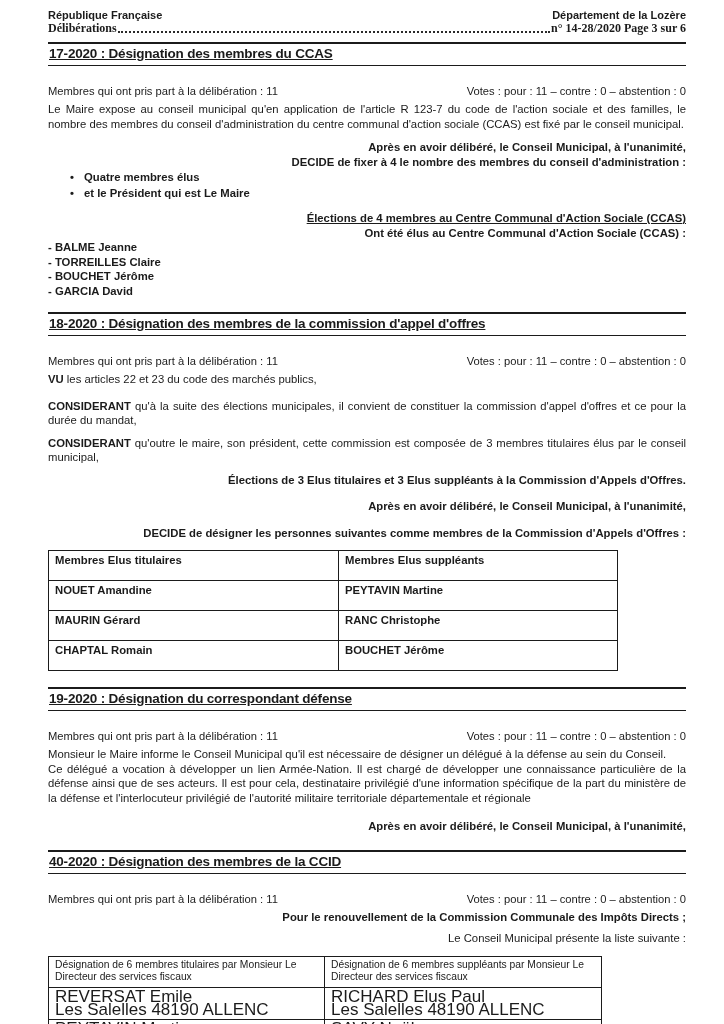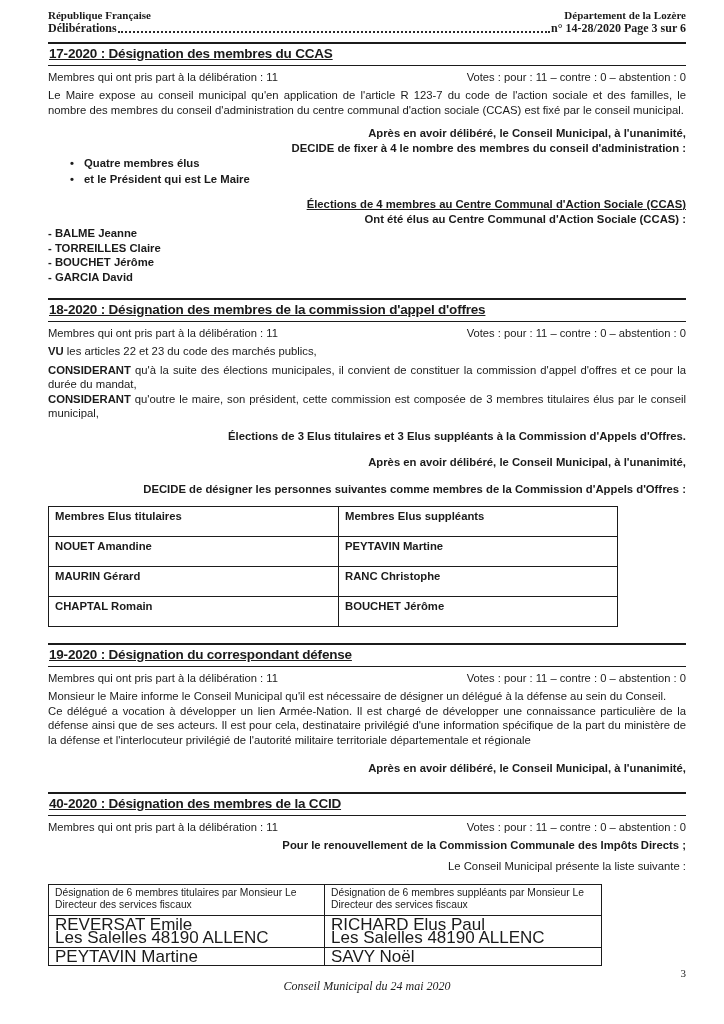--- a/index.html
+++ b/index.html
@@ -6,34 +6,34 @@
   body {
     width:724px; height:1024px; overflow:hidden;
     background:#ffffff; color:#1b1b1b;
     font-family:"Liberation Sans", sans-serif;
     -webkit-font-smoothing:antialiased;
   }
   .page { padding:8px 38px 0 48px; box-sizing:border-box; width:724px; height:1024px; }
 
   
   .hdr-row1 { display:flex; justify-content:space-between; align-items:flex-end;
-    font-family:Liberation Serif, serif; font-weight:bold; font-size:11px; height:13px; }
+    font-family:Liberation Sans, sans-serif; font-weight:bold; font-size:11px; height:13px; }
   .hdr-row2 { display:flex; align-items:flex-end;
     font-family:"Liberation Serif", serif; font-weight:bold; font-size:12px; height:15px;justify-content:center; }
   .leader { flex:1; border-bottom:2px dotted #2a2a2a; margin:0 1px 3px 1px; }
 
   
   .sec-title {
     border-top:2px solid #1b1b1b; border-bottom:1.5px solid #1b1b1b;
     font-weight:bold; font-size:13.5px; letter-spacing:-0.2px;
     padding:2px 0 3px 1px; line-height:16px;text-decoration:underline;
   }
   .mt6{margin-top:6px;} .mt14{margin-top:14px;} .mt16{margin-top:16px;}
 
-  .meta { display:flex; justify-content:space-between; font-size:11.2px; margin-top:5px; line-height:13px; }
+  .meta { display:flex; justify-content:space-between; font-size:11.2px; margin-top:19px; line-height:13px; }
 
   .body-p { font-size:11.3px; line-height:14.5px; text-align:justify; margin:4px 0 0 0; }
   .b { font-weight:bold; }
   .gap9 { margin-top:9px; } .gap8 { margin-top:8px; } .gap10 { margin-top:10px; }
   .gap12 { margin-top:12px; } .gap14 { margin-top:14px; } .gap7 { margin-top:7px; }
   .nojust { text-align:right; }
 
   .u { text-decoration:underline; }
 
   ul.blist { list-style:none; margin:1px 0 0 0; padding:0; }
@@ -102,22 +102,22 @@
     </div>
   </div>
 
   <div>
     <div class="sec-title mt14">18-2020 : Désignation des membres de la commission d'appel d'offres</div>
     <div class="meta">
       <span>Membres qui ont pris part à la délibération : 11</span>
       <span>Votes : pour : 11 – contre : 0 – abstention : 0</span>
     </div>
     <p class="body-p"><span class="b">VU</span><span> les articles 22 et 23 du code des marchés publics,</span></p>
-    <p class="body-p" style="margin-top:4px;"><span class="b">CONSIDERANT</span><span> qu'à la suite des élections municipales, il convient de constituer la commission d'appel d'offres et ce pour la durée du mandat,</span></p>
-    <p class="body-p" style="margin-top:0;"><span class="b">CONSIDERANT</span><span> qu'outre le maire, son président, cette commission est composée de 3 membres titulaires élus par le conseil municipal,</span></p>
+    <p class="body-p" style="margin-top:12px;"><span class="b">CONSIDERANT</span><span> qu'à la suite des élections municipales, il convient de constituer la commission d'appel d'offres et ce pour la durée du mandat,</span></p>
+    <p class="body-p" style="margin-top:8px;"><span class="b">CONSIDERANT</span><span> qu'outre le maire, son président, cette commission est composée de 3 membres titulaires élus par le conseil municipal,</span></p>
     <p class="body-p b nojust gap8">Élections de 3 Elus titulaires et 3 Elus suppléants à la Commission d'Appels d'Offres.</p>
     <p class="body-p b nojust gap12">Après en avoir délibéré, le Conseil Municipal, à l'unanimité,</p>
     <p class="body-p b nojust" style="margin-top:12px;">DECIDE de désigner les personnes suivantes comme membres de la Commission d'Appels d'Offres :</p>
     <table class="t1">
       <colgroup>
           <col class="c1">
           <col class="c2">
         </colgroup>
       <tbody>
           <tr>

